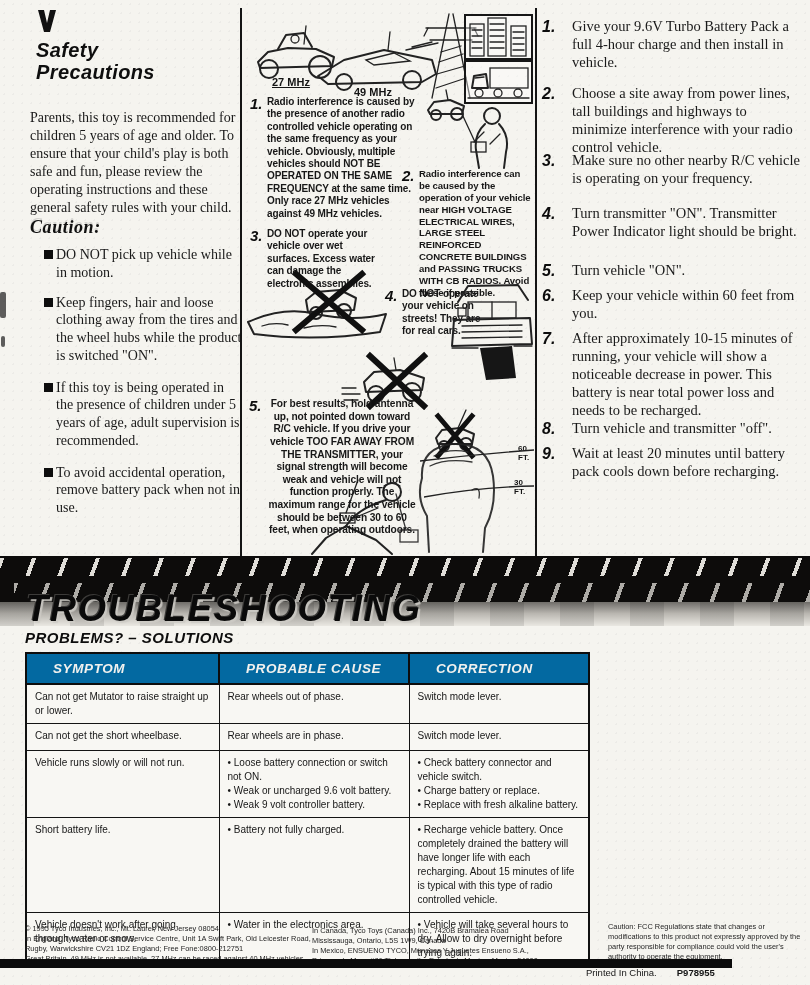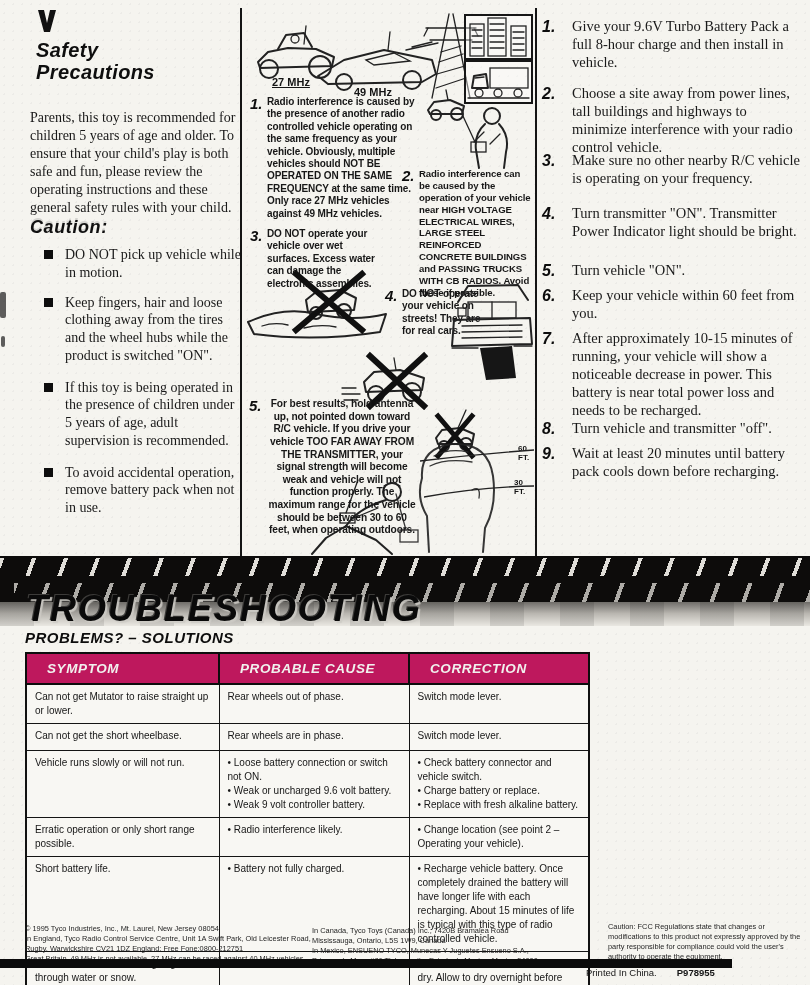--- a/index.html
+++ b/index.html
@@ -12,23 +12,23 @@
     font-family:"Liberation Serif", serif;
     color:#1b1b1b;
   }
   .abs{position:absolute;}
   .prewrap{white-space:pre-line;}
 
   
   .main-title{font-family:"Liberation Sans",sans-serif;font-style:italic;font-weight:900;
     font-size:20px;line-height:1.08;letter-spacing:.4px;color:#0e0e0e;white-space:pre-line;}
   .intro{font-size:14px;line-height:1.28;color:#191919;margin-top:19px;}
-  .caution-title{font-family:Liberation Sans, sans-serif;font-style:italic;font-weight:900;
+  .caution-title{font-family:Liberation Serif, serif;font-style:italic;font-weight:900;
     font-size:18px;letter-spacing:.6px;color:#101010;text-shadow:0 -2px 0 rgba(120,120,120,.25);}
-  .bullet{display:flex;gap:12px;font-size:14px;line-height:1.27;color:#191919;}
+  .bullet{display:flex;gap:3px;font-size:14px;line-height:1.27;color:#191919;}
   .bullet .sq{flex:0 0 auto;width:9px;height:9px;background:#0d0d0d;margin-top:4px;}
 
   
   .panel{position:absolute;left:240px;top:8px;width:293px;height:549px;
     border-left:2px solid #141414;border-right:2px solid #141414;}
   .m-item{position:absolute;display:flex;}
   .m-num{font-family:"Liberation Sans",sans-serif;font-style:italic;font-weight:900;
     font-size:15px;line-height:1;width:17px;flex:0 0 auto;color:#0d0d0d;}
   .m-text{font-family:"Liberation Sans",sans-serif;font-weight:bold;font-size:10px;
     line-height:1.24;letter-spacing:-.1px;color:#171717;}
@@ -59,23 +59,23 @@
     font-family:"Liberation Sans",sans-serif;font-style:italic;font-weight:900;
     font-size:36px;letter-spacing:2px;color:#0a0a0a;
     text-shadow:2px 2px 1px rgba(205,203,197,.9), -1px -1px 0 #3c3b39;}
   .ts-subtitle{position:absolute;left:25px;top:629px;
     font-family:"Liberation Sans",sans-serif;font-style:italic;font-weight:900;
     font-size:15px;letter-spacing:.5px;color:#0d0d0d;}
 
   
   .ts-table{position:absolute;left:25px;top:652px;border-collapse:collapse;table-layout:fixed;
     width:563px;background:#f8f7f3;}
-  .ts-table th{background:#be185d;color:#f1f1ee;
+  .ts-table th{background:#0369a1;color:#f1f1ee;
     font-family:"Liberation Sans",sans-serif;font-style:italic;font-weight:900;
-    font-size:13.5px;letter-spacing:.6px;text-align:left;padding:7px 6px 7px 20px;
+    font-size:13.5px;letter-spacing:.6px;text-align:left;padding:7px 6px 7px 26px;
     border:2px solid #0d0d0d;}
   .ts-table td{border:1.6px solid #141414;vertical-align:top;
     font-family:"Liberation Sans",sans-serif;font-size:10px;line-height:1.4;color:#161616;
     padding:5px 8px;white-space:pre-line;}
   .ts-table{border:2px solid #111;}
   .c1{width:193px;} .c2{width:190px;} .c3{width:180px;}
   .r-sm{height:27px;} .r-md{height:36px;} .r-lg{height:52px;} .r-xl{height:66px;} .r-l2{height:34px;}
 
   
   .fineprint{position:absolute;font-family:"Liberation Sans",sans-serif;
@@ -299,21 +299,21 @@
         <path class="ln" d="M52,48 L82,62 L98,76"></path>
         <path class="thin" d="M84,30 L60,40"></path>
         <rect class="thin" x="46" y="35" width="15" height="10"></rect>
         <path class="thin" d="M52,35 L64,2"></path>
       </svg>
     </div>
   </div>
 
   <div class="step" style="top:18px;">
     <span class="step-num prewrap">1.</span>
-    <span class="step-text prewrap">Give your 9.6V Turbo Battery Pack a full 8-hour charge and then install in vehicle.</span>
+    <span class="step-text prewrap">Give your 9.6V Turbo Battery Pack a full 4-hour charge and then install in vehicle.</span>
   </div>
   <div class="step" style="top:85px;">
     <span class="step-num prewrap">2.</span>
     <span class="step-text prewrap">Choose a site away from power lines, tall buildings and highways to minimize interference with your radio control vehicle.</span>
   </div>
   <div class="step" style="top:152px;">
     <span class="step-num prewrap">3.</span>
     <span class="step-text prewrap">Make sure no other nearby R/C vehicle is operating on your frequency.</span>
   </div>
   <div class="step" style="top:205px;">
@@ -372,25 +372,20 @@
       </tr>
       <tr class="r-lg">
         <td class="prewrap">Vehicle runs slowly or will not run.</td>
         <td class="prewrap">• Loose battery connection or switch not ON.
 • Weak or uncharged 9.6 volt battery.
 • Weak 9 volt controller battery.</td>
         <td class="prewrap">• Check battery connector and vehicle switch.
 • Charge battery or replace.
 • Replace with fresh alkaline battery.</td>
       </tr>
-      <tr class="r-md">
-        <td class="prewrap">Erratic operation or only short range possible.</td>
-        <td class="prewrap">• Radio interference likely.</td>
-        <td class="prewrap">• Change location (see point 2 – Operating your vehicle).</td>
-      </tr>
       <tr class="r-xl">
         <td class="prewrap">Short battery life.</td>
         <td class="prewrap">• Battery not fully charged.</td>
         <td class="prewrap">• Recharge vehicle battery. Once completely drained the battery will have longer life with each recharging. About 15 minutes of life is typical with this type of radio controlled vehicle.</td>
       </tr>
       <tr class="r-l2">
         <td class="prewrap">Vehicle doesn't work after going through water or snow.</td>
         <td class="prewrap">• Water in the electronics area.</td>
         <td class="prewrap">• Vehicle will take several hours to dry. Allow to dry overnight before trying again.</td>
       </tr>

